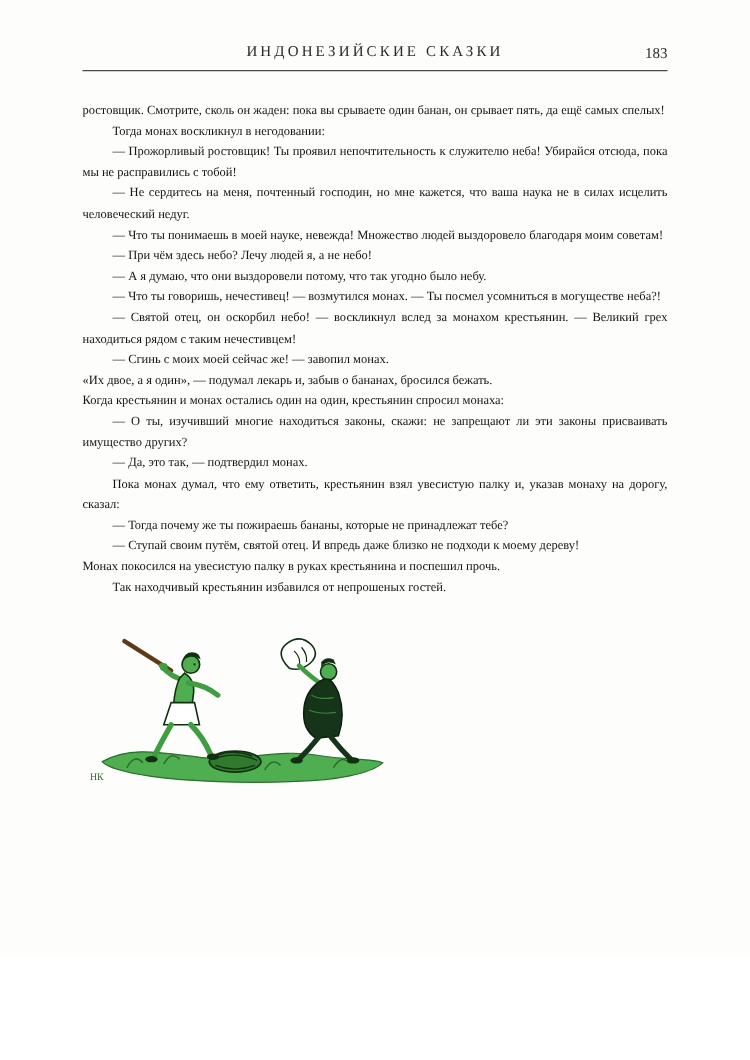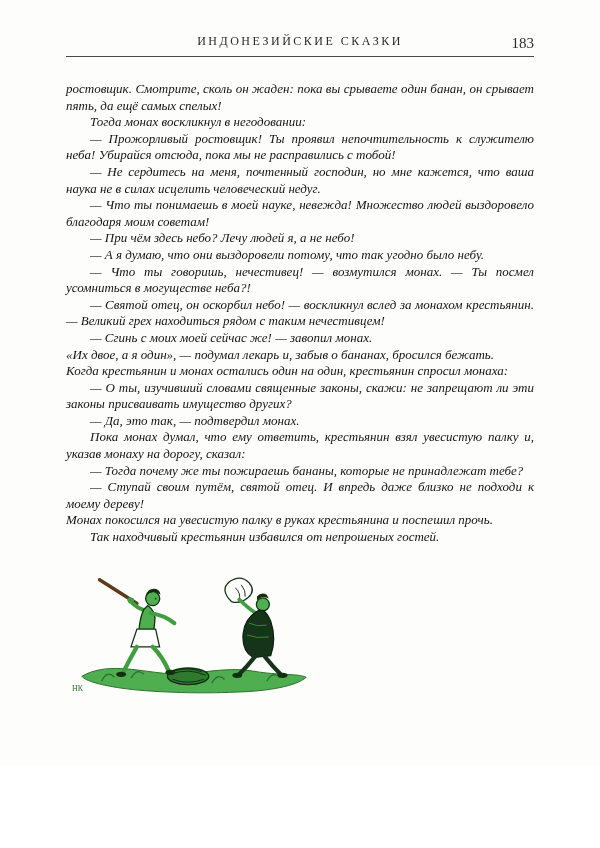--- a/index.html
+++ b/index.html
@@ -24,36 +24,35 @@
     text-align: center;
     font-size: 12px;
     letter-spacing: 2.5px;
     color: #2b2b2b;
     white-space: nowrap;
   }
   .page-number {
     position: absolute;
     right: 0;
     top: 1px;
-    font-size: 15px;
+    font-size: 12px;
     color: #2b2b2b;
   }
   .header-rule {
     border: 0;
     border-top: 1px solid #4a4a4a;
     margin: 5px 0 0 0;
   }
 
   .body-text {
     margin-top: 24px;
-    font-size: 13px;
+    font-size: 10px;
     line-height: 16.6px;
     text-align: justify;
     hyphens: auto;
-    font-style: italic;
   }
   .para { margin: 0; text-indent: 24px; }
   .para.no-indent { text-indent: 0; }
 
   .illustration {
     margin-top: 26px;
     text-align: left;
   }
 </style>
 </head>
@@ -73,21 +72,21 @@
     <p class="para">— Прожорливый ростовщик! Ты проявил непочтительность к служителю неба! Убирайся отсюда, пока мы не расправились с тобой!</p>
     <p class="para">— Не сердитесь на меня, почтенный господин, но мне кажется, что ваша наука не в силах исцелить человеческий недуг.</p>
     <p class="para">— Что ты понимаешь в моей науке, невежда! Множество людей выздоровело благодаря моим советам!</p>
     <p class="para">— При чём здесь небо? Лечу людей я, а не небо!</p>
     <p class="para">— А я думаю, что они выздоровели потому, что так угодно было небу.</p>
     <p class="para">— Что ты говоришь, нечестивец! — возмутился монах. — Ты посмел усомниться в могуществе неба?!</p>
     <p class="para">— Святой отец, он оскорбил небо! — воскликнул вслед за монахом крестьянин. — Великий грех находиться рядом с таким нечестивцем!</p>
     <p class="para">— Сгинь с моих моей сейчас же! — завопил монах.</p>
     <p class="para no-indent">«Их двое, а я один», — подумал лекарь и, забыв о бананах, бросился бежать.</p>
     <p class="para no-indent">Когда крестьянин и монах остались один на один, крестьянин спросил монаха:</p>
-    <p class="para">— О ты, изучивший словами священные законы, скажи: не запрещают ли эти законы присваивать имущество других?</p>
+    <p class="para">— О ты, изучивший многие находиться законы, скажи: не запрещают ли эти законы присваивать имущество других?</p>
     <p class="para">— Да, это так, — подтвердил монах.</p>
     <p class="para">Пока монах думал, что ему ответить, крестьянин взял увесистую палку и, указав монаху на дорогу, сказал:</p>
     <p class="para">— Тогда почему же ты пожираешь бананы, которые не принадлежат тебе?</p>
     <p class="para">— Ступай своим путём, святой отец. И впредь даже близко не подходи к моему дереву!</p>
     <p class="para no-indent">Монах покосился на увесистую палку в руках крестьянина и поспешил прочь.</p>
     <p class="para">Так находчивый крестьянин избавился от непрошеных гостей.</p>
   </main>
 
   <figure class="illustration" style="margin:26px 0 0 0;">
     <svg viewBox="0 0 260 125" width="256" height="123" aria-hidden="true">

